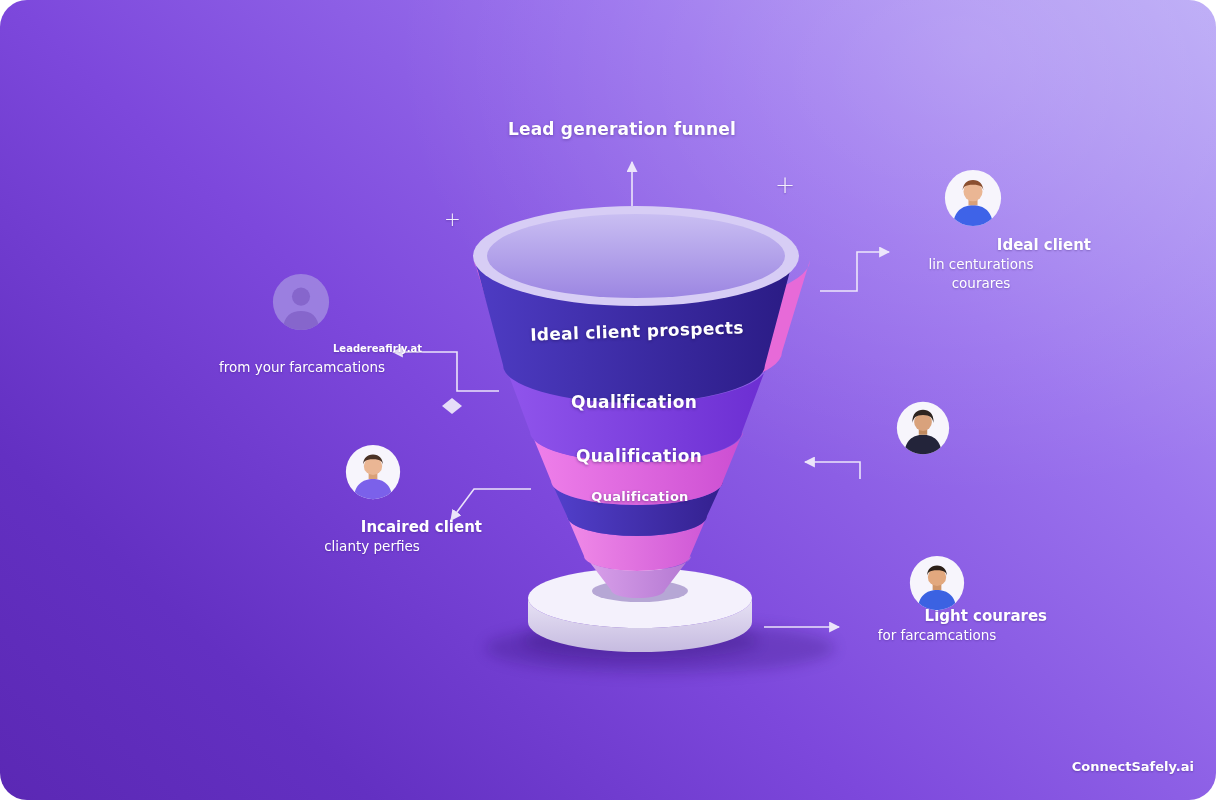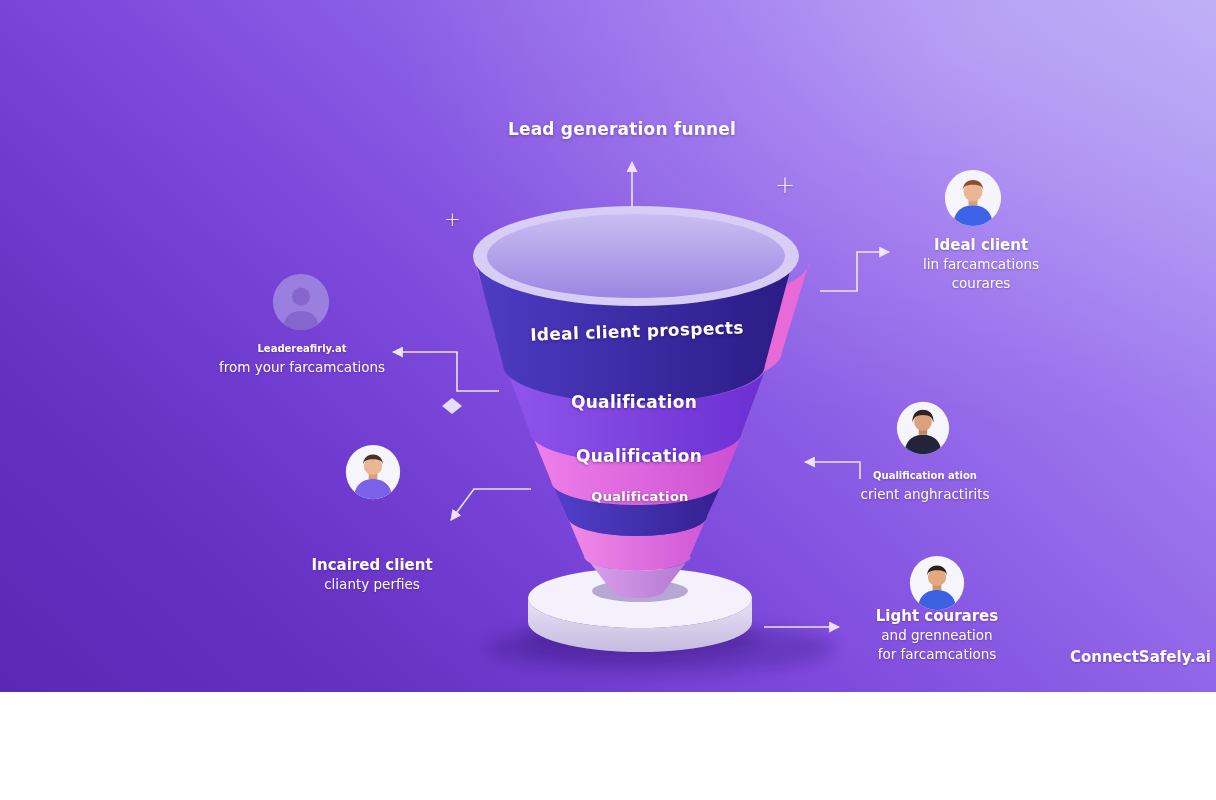--- a/index.html
+++ b/index.html
@@ -1,22 +1,23 @@
 <!DOCTYPE html>
 <html><head>
 <meta charset="utf-8">
 <style>
   html,body { margin:0; padding:0; }
   body { font-family:"DejaVu Sans","Liberation Sans",sans-serif; }
 
   .scene {
-    position:relative; width:1216px; height:692px; overflow:hidden;
+    position:relative; width:1216px; height:800px; overflow:hidden;
     background:
       radial-gradient(ellipse at 80% 6%, rgba(255,255,255,0.16), rgba(255,255,255,0) 42%),
       linear-gradient(223deg, #b9a8f6 0%, #9b74ee 28%, #7d48dc 58%, #6330c2 82%, #5b28b4 100%);
+    border-radius: 27px;
   }
 
   svg.diagram { position:absolute; left:0; top:0; width:1216px; height:800px; }
 
   .page-title {
     position:absolute; left:442px; top:119px; width:360px;
     text-align:center; color:#ffffff; font-size:17px; font-weight:700;
     letter-spacing:0.2px; text-shadow:0 1px 3px rgba(40,15,90,0.35);
   }
 
@@ -33,39 +34,39 @@
   .stage-label.s1 { left:474px; top:392px; font-size:17px; }
   .stage-label.s2 { left:479px; top:446px; font-size:17px; }
   .stage-label.s3 { left:480px; top:489px; font-size:13px; font-weight:600; }
   .stage-label.s4 { left:480px; top:530px; font-size:13px; font-weight:600; }
 
   .callout {
     position:absolute; color:#ffffff; text-align:center;
     font-size:13.5px; line-height:19px;
     text-shadow:0 1px 2px rgba(40,15,90,0.3);
   }
-  .callout .strong { font-size:15px; font-weight:700; }
+  .callout .strong { font-size:15px; font-weight:700;text-align:right; }
   .callout.lt { left:182px; top:339px; width:240px; }
-  .callout.lb { left:262px; top:518px; width:220px;margin-top:38px; }
+  .callout.lb { left:262px; top:518px; width:220px; }
   .callout.rt { left:871px; top:236px; width:220px; }
   .callout.rm { left:815px; top:466px; width:220px; }
   .callout.rb { left:827px; top:607px; width:220px; }
   .callout.lt .strong, .callout.rm .strong { font-size:10px; }
 
   .avatar { position:absolute; width:58px; height:58px; }
   .avatar svg { width:100%; height:100%; display:block; }
   .avatar.a-lt { left:272px; top:273px; }
   .avatar.a-lb { left:345px; top:444px; width:56px; height:56px; }
   .avatar.a-rt { left:944px; top:169px; }
   .avatar.a-rm { left:896px; top:401px; width:54px; height:54px; }
   .avatar.a-rb { left:909px; top:555px; width:56px; height:56px; }
 
   .watermark {
-    position:absolute; right:5px; bottom:26px;
-    color:#ffffff; font-size:15px; font-weight:700;
+    position:absolute; right:22px; bottom:26px;
+    color:#ffffff; font-size:13px; font-weight:700;
     text-shadow:0 1px 2px rgba(40,15,90,0.35);
   }
 </style>
 </head>
 <body>
 
 <div class="scene">
 
   <svg class="diagram" viewBox="0 0 1216 800">
     <defs>
@@ -156,32 +157,27 @@
     <div>from your farcamcations</div>
   </div>
 
   <div class="callout lb">
     <div class="strong">Incaired client</div>
     <div>clianty perfies</div>
   </div>
 
   <div class="callout rt">
     <div class="strong">Ideal client</div>
-    <div>lin farcamcations</div>
+    <div>lin centurations</div>
     <div>courares</div>
   </div>
 
-  <div class="callout rm">
-    <div class="strong">Qualification ation</div>
-    <div>crient anghractirits</div>
-  </div>
 
   <div class="callout rb">
     <div class="strong">Light courares</div>
-    <div>and grenneation</div>
     <div>for farcamcations</div>
   </div>
 
   <div class="avatar a-lt">
     <svg viewBox="0 0 64 64">
       <circle cx="32" cy="32" r="31" fill="#a18ae0" opacity="0.85"></circle>
       <defs>
           <clipPath id="a0">
             <circle cx="32" cy="32" r="31"></circle>
           </clipPath>

